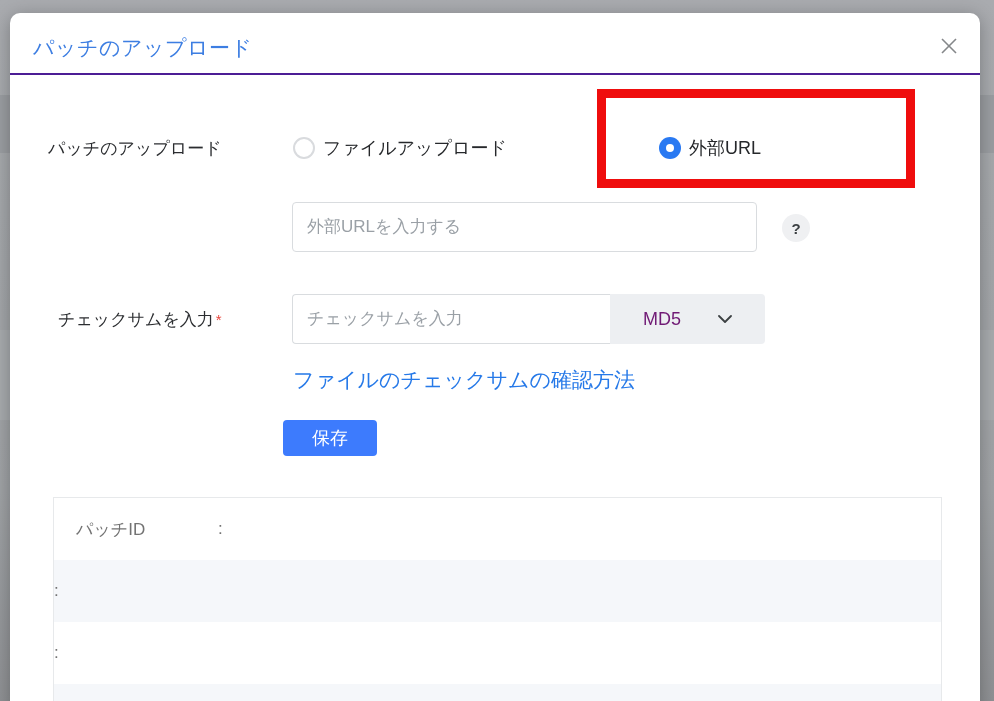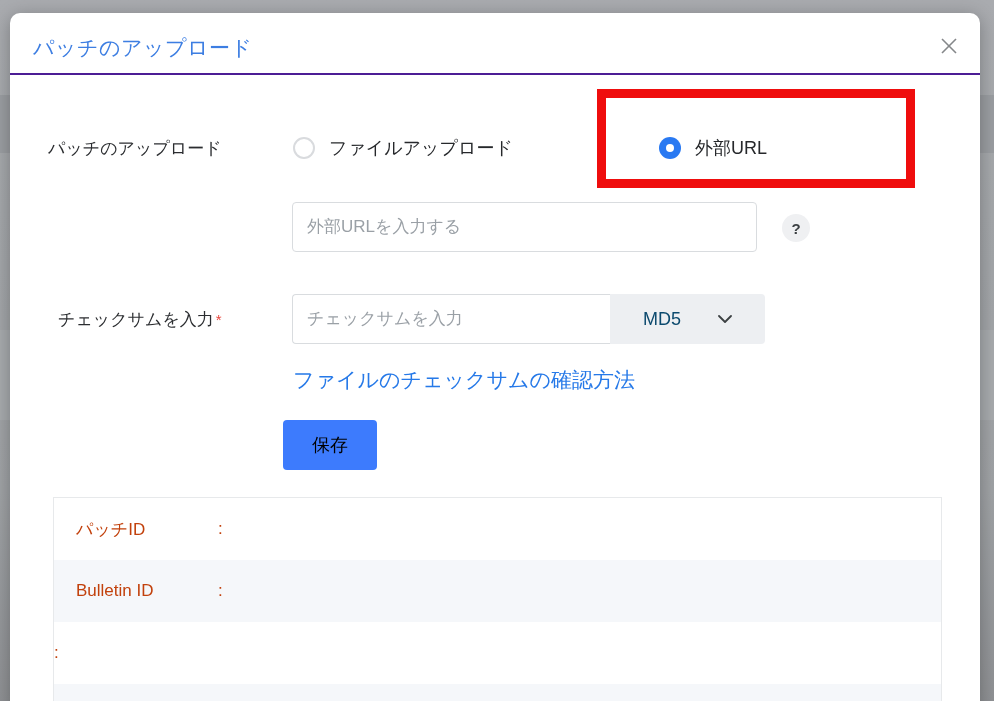--- a/index.html
+++ b/index.html
@@ -31,21 +31,21 @@
   .field-label { position:absolute; font-size:17px; color:#2b2d30; }
   .req { color:#e8453c; margin-left:2px; font-size:15px; }
 
   
   .radio-opt { position:absolute; display:flex; align-items:center; gap:8px; }
   .radio-circle { width:22px; height:22px; border-radius:50%; border:2px solid #d9dbde; background:#fff; flex:0 0 auto; }
   .radio-circle.selected { border:none; background:#2979f2; position:relative; }
   .radio-circle.selected::after {
     content:""; position:absolute; left:7px; top:7px; width:8px; height:8px; border-radius:50%; background:#fff;
   }
-  .radio-text { font-size:18px; color:#26282b; white-space:nowrap;margin-left:6px; }
+  .radio-text { font-size:18px; color:#26282b; white-space:nowrap; }
 
   .annotation-box {
     position:absolute; left:587px; top:76px; width:318px; height:99px;
     border:9px solid #ef0d0d; background:transparent; pointer-events:none; z-index:5;
   }
 
   .text-input {
     position:absolute; border:1px solid #d9dcdf; border-radius:4px;
     font-size:17px; color:#2b2d30; padding:0 14px; background:#fff; outline:none;
     font-family:"Liberation Sans","DejaVu Sans",sans-serif;
@@ -61,33 +61,33 @@
   .checksum-group { position:absolute; left:282px; top:281px; width:473px; height:50px; display:flex; }
   .checksum-input {
     width:318px; height:50px; border:1px solid #d9dcdf; border-right:none; border-radius:4px 0 0 4px;
     font-size:17px; padding:0 14px; outline:none; color:#2b2d30;
     font-family:"Liberation Sans","DejaVu Sans",sans-serif;
   }
   .checksum-input::placeholder { color:#9aa0a6; opacity:1; }
   .algo-select {
     width:155px; height:50px; background:#edeff2; border-radius:0 4px 4px 0;
     display:flex; align-items:center; justify-content:center; gap:37px;
-    cursor:pointer; color:#0c4a6e; font-size:18px;
+    cursor:pointer; color:#701a75; font-size:18px;
   }
 
   .help-link { position:absolute; left:283px; top:353px; font-size:21px; color:#2679e8; cursor:pointer; text-decoration:none; }
 
   .save-btn {
-    position:absolute; left:273px; top:407px; width:94px; height:50px;
-    background:#3d7bfd; border:none; border-radius:4px; color:#000000; font-size:18px; cursor:pointer;
+    position:absolute; left:273px; top:407px; width:94px; height:36px;
+    background:#3d7bfd; border:none; border-radius:4px; color:#ffffff; font-size:18px; cursor:pointer;
     font-family:"Liberation Sans","DejaVu Sans",sans-serif;
   }
 
   .details-table { position:absolute; left:43px; top:484px; width:889px; border:1px solid #e7e9eb; }
-  .detail-row { height:62px; display:flex; align-items:center; font-size:17px; color:#c2410c; }
+  .detail-row { height:62px; display:flex; align-items:center; font-size:17px; color:#737373; }
   .detail-row:nth-child(even) { background:#f5f7fa; }
   .detail-label { padding-left:22px; width:164px; }
   .detail-sep { width:20px; }
   .detail-value { flex:1; }
 </style>
 </head>
 <body>
 
 <div class="backdrop-band"></div>
 <div class="backdrop-band2"></div>
@@ -138,21 +138,20 @@
 
   <button class="save-btn">保存</button>
 
   <div class="details-table">
     <div class="detail-row">
       <span class="detail-label">パッチID</span>
       <span class="detail-sep">:</span>
       <span class="detail-value"></span>
     </div>
     <div class="detail-row">
-      <span class="detail-label">Bulletin ID</span>
       <span class="detail-sep">:</span>
       <span class="detail-value"></span>
     </div>
     <div class="detail-row">
       <span class="detail-sep">:</span>
       <span class="detail-value"></span>
     </div>
     <div class="detail-row"></div>
   </div>
 

